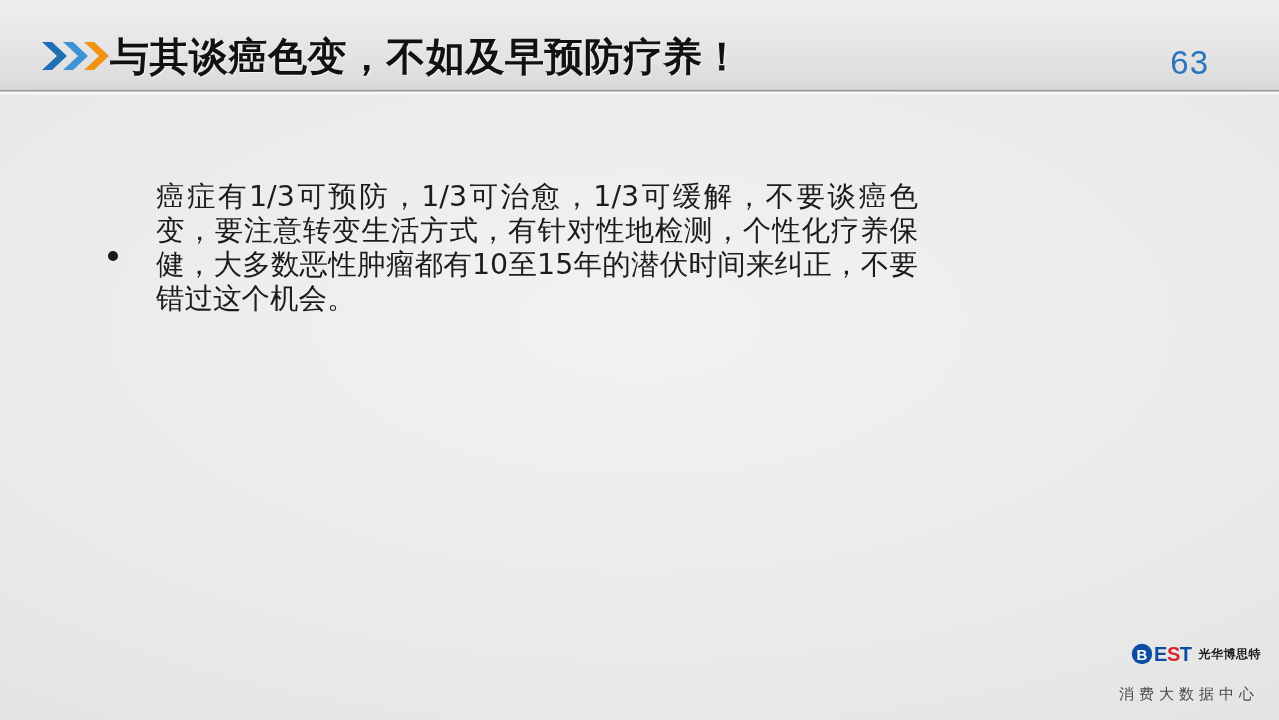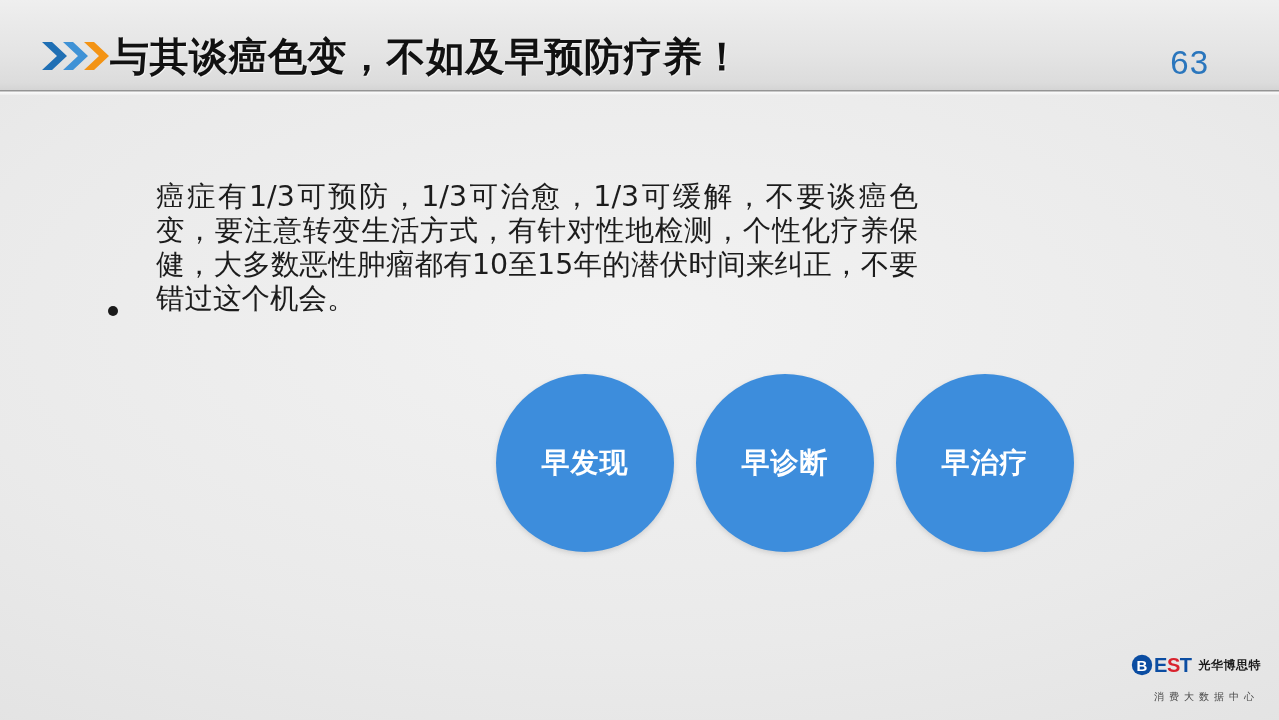--- a/index.html
+++ b/index.html
@@ -74,21 +74,21 @@
     font-family: "Liberation Sans", sans-serif;
   }
 
   
   #bullet-block {
     position: absolute;
     left: 108px;
     top: 180px;
     width: 810px;
     display: flex;
-    align-items: flex-end;
+    align-items: center;
   }
   #bullet-dot {
     flex: 0 0 auto;
     width: 10px;
     height: 10px;
     border-radius: 50%;
     background: #1a1a1a;
     margin-top: 16px;
     margin-right: 38px;
   }
@@ -177,22 +177,22 @@
   #logo-cn {
     font-size: 12px;
     font-weight: bold;
     color: #1a1a1a;
     margin-left: 7px;
     letter-spacing: 0.5px;
     line-height: 22px;
     font-family: "DejaVu Sans", "Liberation Sans", sans-serif;
   }
   #logo-sub {
-    margin-top: 12px;
-    font-size: 10px;
+    margin-top: 18px;
+    font-size: 15px;
     color: #4a4a4a;
     letter-spacing: 5px;
     padding-right: 2px;
     font-family: "DejaVu Sans", "Liberation Sans", sans-serif;
   }
 </style>
 </head>
 <body>
 
 <div id="slide">
@@ -212,31 +212,20 @@
   <div id="slide-title">与其谈癌色变，不如及早预防疗养！</div>
 
   <div id="page-number">63</div>
 
   <div id="bullet-block">
     <div id="bullet-dot"></div>
     <div id="bullet-text">癌症有1/3可预防，1/3可治愈，1/3可缓解，不要谈癌色变，要注意转变生活方式，有针对性地检测，个性化疗养保健，大多数恶性肿瘤都有10至15年的潜伏时间来纠正，不要错过这个机会。</div>
   </div>
 
 
-  <div id="circles">
-    <div class="circle">
-      <span class="circle-label">早发现</span>
-    </div>
-    <div class="circle">
-      <span class="circle-label">早诊断</span>
-    </div>
-    <div class="circle">
-      <span class="circle-label">早治疗</span>
-    </div>
-  </div>
 
   <div id="footer-logo">
     <div id="logo-row">
       <span id="logo-mark">
         <svg width="22" height="22" viewBox="0 0 22 22" xmlns="http://www.w3.org/2000/svg">
           <circle cx="11" cy="11" r="10.2" fill="#0b4da2"></circle>
           <text x="11" y="17" text-anchor="middle" font-family="Liberation Sans, sans-serif" font-size="15" font-weight="bold" fill="#ffffff">B</text>
         </svg>
       </span>
       <span class="logo-letter logo-blue">E</span>

